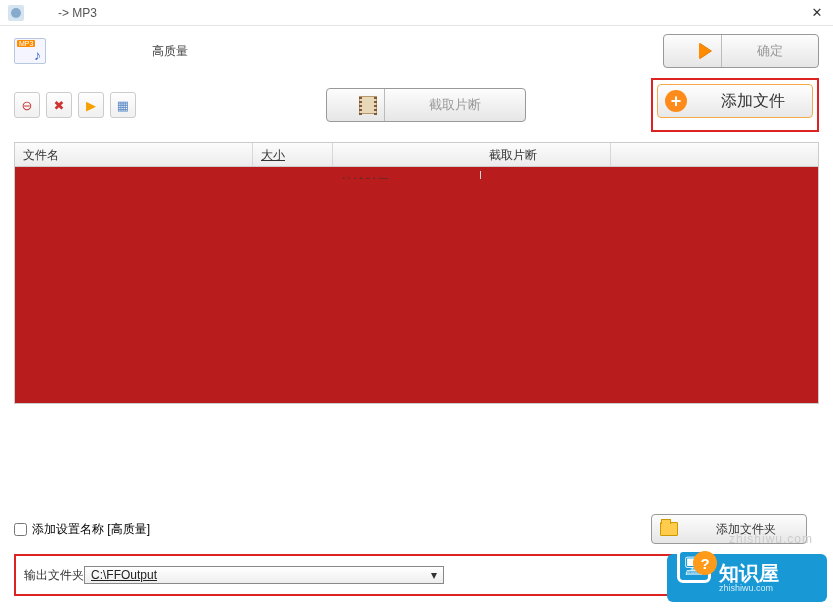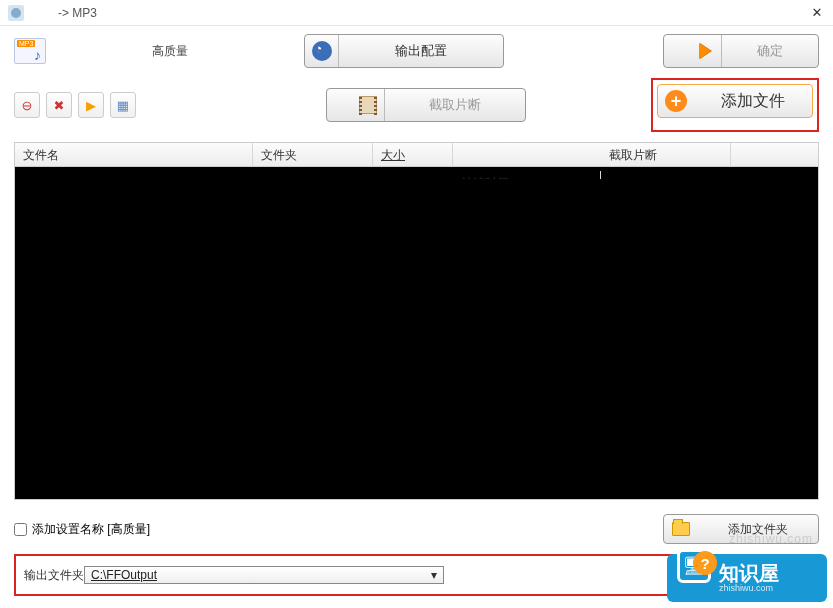--- a/index.html
+++ b/index.html
@@ -43,26 +43,26 @@
     
     .row2-spacer2 { flex: 1; }
     
     .add-file-box { border: 2px solid #d22; padding: 4px 4px 12px 4px; }
     .add-btn { height: 34px; width: 156px; background: linear-gradient(#fefefe,#e8e8e8); border: 1px solid #f7a94a; border-radius: 4px; display: flex; align-items: center; cursor: pointer; }
     .add-btn .icon-slot { width: 36px; display:flex; align-items:center; justify-content:center; }
     .add-btn .text-slot { flex:1; text-align:center; color:#333; font-size:16px; }
     .plus-icon { width:22px; height:22px; border-radius:50%; background:#ff8c1a; display:flex; align-items:center; justify-content:center; color:#fff; font-size:18px; font-weight:bold; }
     
     
-    .table-wrap { margin: 0 14px; border: 1px solid #ccc; height: 358px; background: #000000; }
+    .table-wrap { margin: 0 14px; border: 1px solid #ccc; height: 262px; background: #b91c1c; }
     .thead { display: flex; height: 24px; background: linear-gradient(#fcfcfc,#ececec); border-bottom: 1px solid #ccc; }
     .th { border-right: 1px solid #d7d7d7; padding: 4px 8px; color: #333; font-size: 12px; overflow: hidden; }
     
     
-    .bottom-area { position: absolute; left: 0; right: 0; bottom: 0; padding: 0 14px 12px; }
+    .bottom-area { position: absolute; left: 0; right: 12px; bottom: 0; padding: 0 14px 12px; }
     .check-row { display: flex; align-items: center; margin: 10px 0; }
     .check-row input { margin-right: 5px; }
     .check-row-spacer { flex:1; }
     
     .folder-btn { height: 30px; width: 156px; background: linear-gradient(#fdfdfd,#e6e6e6); border: 1px solid #999; border-radius: 4px; display: flex; align-items: center; cursor: pointer; }
     .folder-btn .icon-slot { width:34px; display:flex; align-items:center; justify-content:center; }
     .folder-btn .text-slot { flex:1; text-align:center; color:#333; }
     .folder-icon { width:18px; height:14px; background:#ffcc4d; border:1px solid #cc9a00; border-radius:1px; position:relative; }
     .folder-icon::before { content:""; position:absolute; top:-4px; left:0; width:8px; height:4px; background:#ffcc4d; border:1px solid #cc9a00; border-bottom:none; border-radius:1px 1px 0 0; }
     
@@ -90,26 +90,20 @@
       </svg>
   </span>
   <span class="titlebar-title"> -&gt; MP3</span>
   <span class="titlebar-close">✕</span>
 </div>
 
 <div class="row1">
   <div class="mp3-icon"></div>
   <span class="quality-label">高质量</span>
 
-  <div class="big-btn">
-    <span class="icon-slot">
-        <span class="gear-icon"></span>
-      </span>
-    <span class="text-slot">输出配置</span>
-  </div>
 
   <div class="row1-spacer"></div>
 
   <div class="big-btn disabled" style="min-width:156px;">
     <span class="icon-slot">
         <span class="arrow-right"></span>
       </span>
     <span class="text-slot">确定</span>
   </div>
 </div>
@@ -139,21 +133,20 @@
           <span class="plus-icon">+</span>
         </span>
       <span class="text-slot">添加文件</span>
     </div>
   </div>
 </div>
 
 <div class="table-wrap">
   <div class="thead">
     <div class="th" style="width:238px;">文件名</div>
-    <div class="th" style="width:120px;">文件夹</div>
     <div class="th" style="width:80px;text-decoration:underline;">大小</div>
     <div class="th" style="width:148px;margin-top:28px;">持续时间</div>
     <div class="th" style="width:130px;">截取片断</div>
     <div class="th" style="flex:1; border-right:none;"></div>
   </div>
   <div></div>
 </div>
 
 <div class="bottom-area">
   <div class="check-row">

